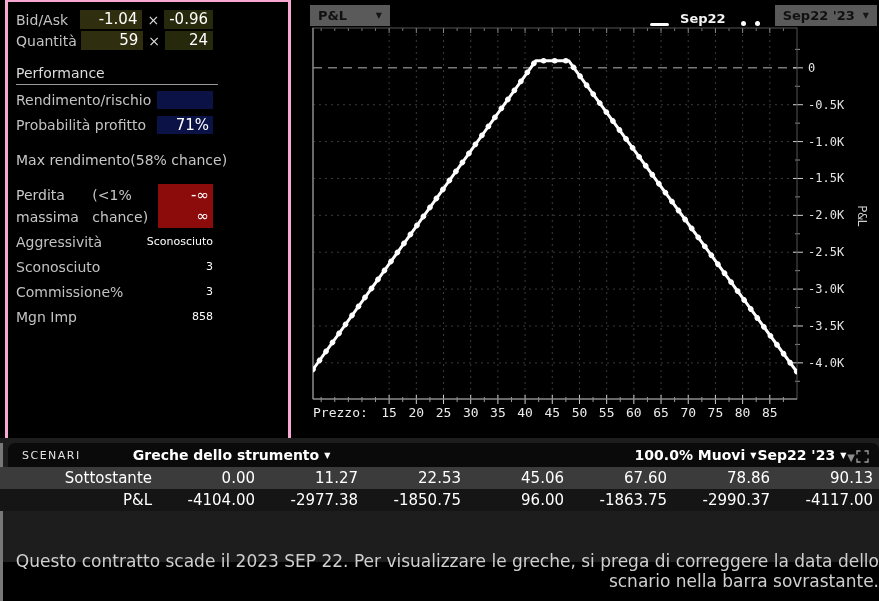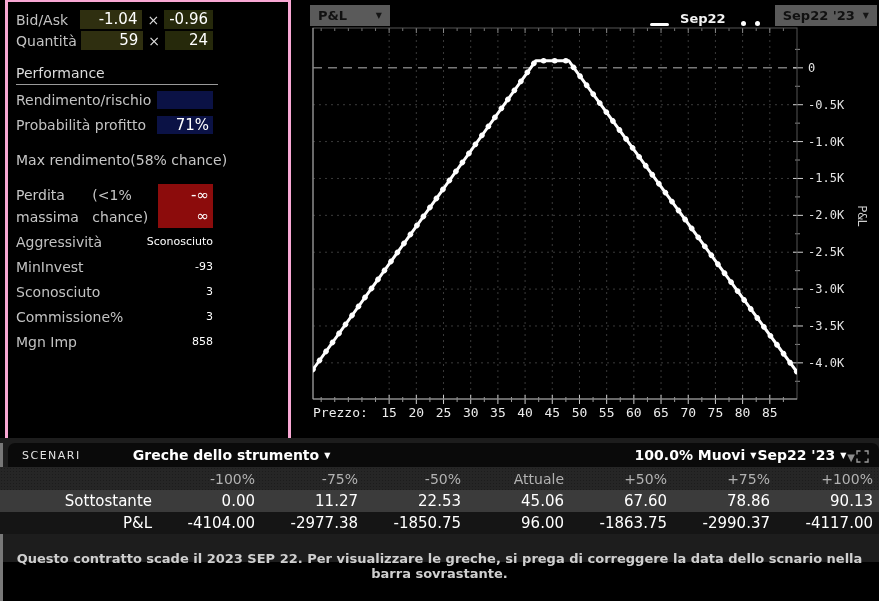--- a/index.html
+++ b/index.html
@@ -56,21 +56,21 @@
   #expand-icon{display:flex;cursor:pointer;}
   #scenario-grid{position:absolute;left:0;right:0;top:29px;}
   .sc-row{display:grid;grid-template-columns:152px repeat(7,1fr);height:22px;align-items:center;
     padding-right:6px;font-size:15px;color:#fff;}
   .sc-row.hdr{height:23px;background:#262626;color:#b2b2b2;font-size:14px;
     background-image:radial-gradient(#1c1c1c 1px,transparent 1px);background-size:3px 3px;}
   .sc-row.hl{background:var(--c-row_highlight);}
   .sc-row.plain{background:#151515;}
   .sc-cell{text-align:right;white-space:nowrap;}
   .sc-cell.rowlbl{text-align:right;padding-left:18px;}
-  #notice{position:absolute;left:0;right:0;top:113px;text-align:center;color:#cfcfcf;font-size:13px;font-weight:bold;}
+  #notice{position:absolute;left:0;right:0;top:113px;text-align:right;color:#cfcfcf;font-size:17px;}
 </style>
 </head>
 <body>
 
 <div id="app">
 
   <div id="top-section">
 
     <div id="left-panel">
       <div class="lp-row">
@@ -110,24 +110,20 @@
           <span class="sub">(&lt;1% chance)</span>
         </span>
         <span class="box2 redbg">
           <span>-∞</span>
           <span>∞</span>
         </span>
       </div>
       <div class="lp-row std">
         <span class="lbl">Aggressività</span>
         <span class="val">Sconosciuto</span>
-      </div>
-      <div class="lp-row std">
-        <span class="lbl">MinInvest</span>
-        <span class="val">-93</span>
       </div>
       <div class="lp-row std">
         <span class="lbl">Sconosciuto</span>
         <span class="val">3</span>
       </div>
       <div class="lp-row std">
         <span class="lbl">Commissione%</span>
         <span class="val">3</span>
       </div>
       <div class="lp-row std">
@@ -327,30 +323,20 @@
         </span>
         <span class="tri-gray">▼</span>
         <span id="expand-icon">
           <svg width="13" height="13" viewBox="0 0 13 13">
               <path d="M1 4.5 V1 H4.5 M8.5 1 H12 V4.5 M12 8.5 V12 H8.5 M4.5 12 H1 V8.5" stroke="#9a9a9a" stroke-width="1.4" fill="none"></path>
             </svg>
         </span>
       </span>
     </div>
     <div id="scenario-grid">
-        <div class="sc-row hdr">
-          <div class="sc-cell rowlbl"></div>
-          <div class="sc-cell">-100%</div>
-          <div class="sc-cell">-75%</div>
-          <div class="sc-cell">-50%</div>
-          <div class="sc-cell">Attuale</div>
-          <div class="sc-cell">+50%</div>
-          <div class="sc-cell">+75%</div>
-          <div class="sc-cell">+100%</div>
-        </div>
         <div class="sc-row hl">
           <div class="sc-cell rowlbl">Sottostante</div>
           <div class="sc-cell">0.00</div>
           <div class="sc-cell">11.27</div>
           <div class="sc-cell">22.53</div>
           <div class="sc-cell">45.06</div>
           <div class="sc-cell">67.60</div>
           <div class="sc-cell">78.86</div>
           <div class="sc-cell">90.13</div>
         </div>

